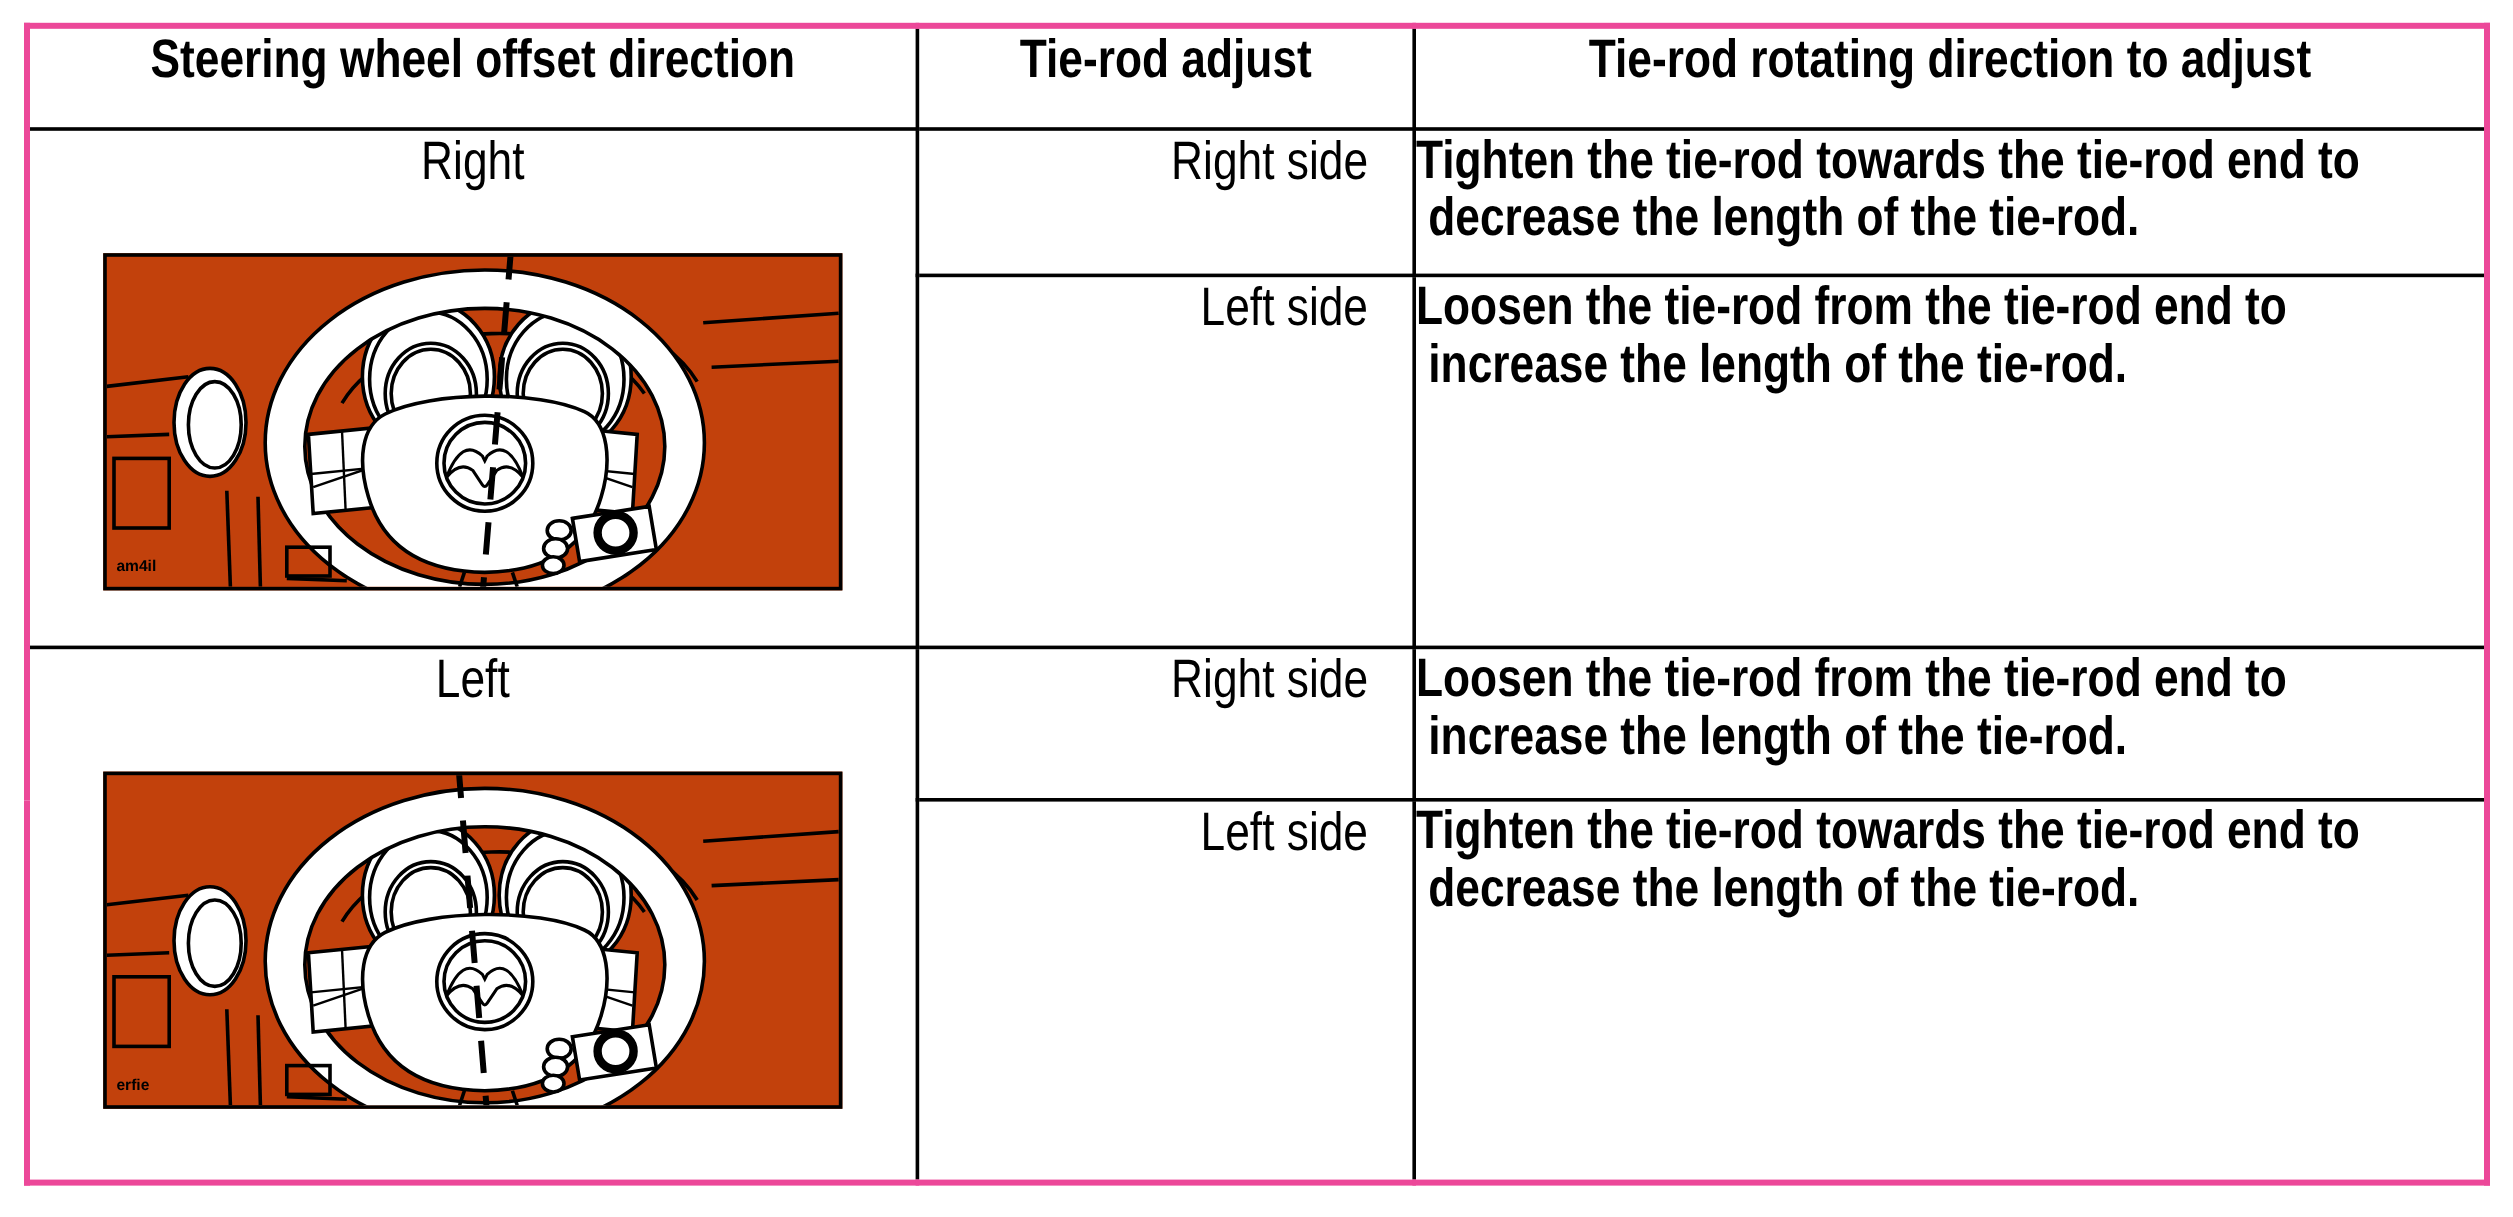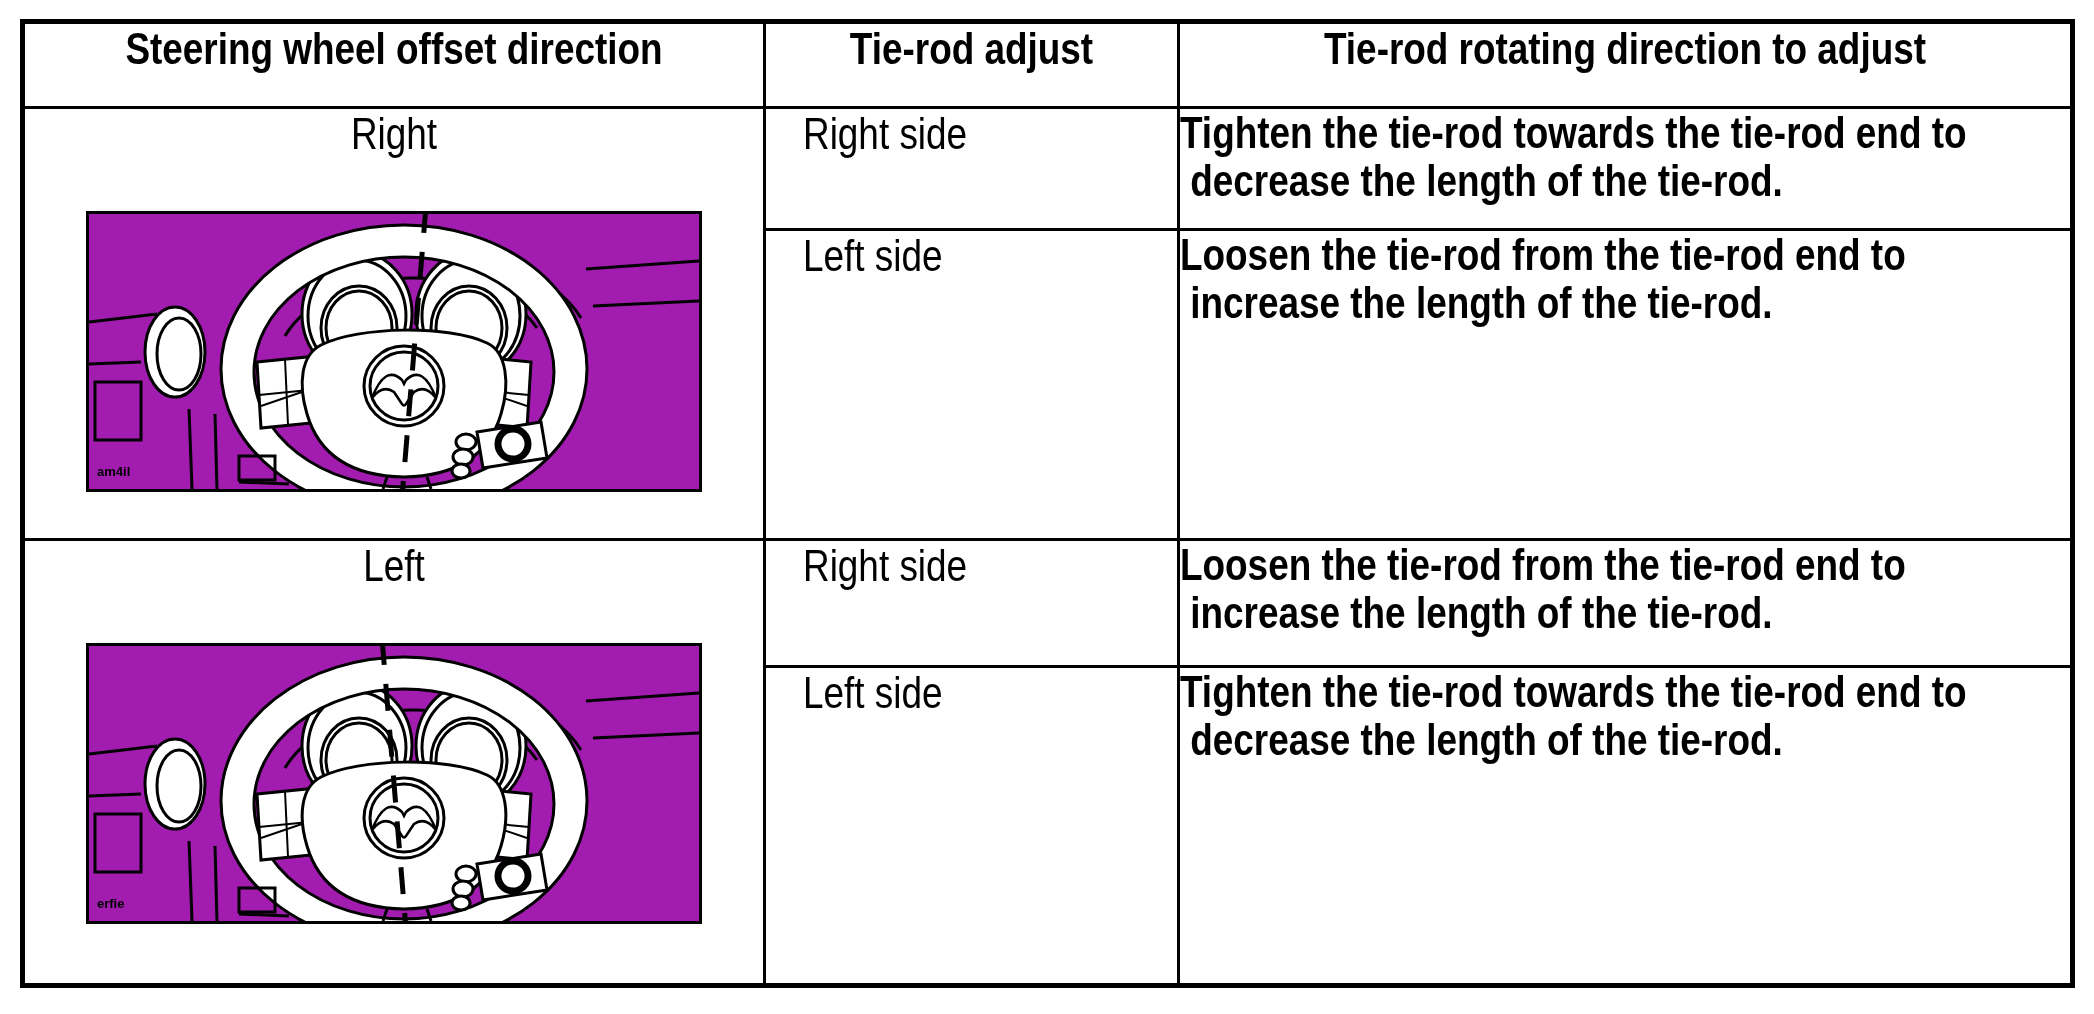--- a/index.html
+++ b/index.html
@@ -1,28 +1,28 @@
 <!DOCTYPE html>
 <html><head>
 <meta charset="utf-8">
 <style>
   html,body{margin:0;padding:0;background:#fff;}
   #page{position:relative;width:2094px;height:1014px;background:#ffffff;overflow:hidden;
         font-family:"Liberation Sans","DejaVu Sans",sans-serif;color:#000;}
   table.spec{position:absolute;left:20px;top:19px;width:2050px;border-collapse:collapse;
-             table-layout:fixed;background:#fff;border:5px solid #000000;}
+             table-layout:fixed;background:#fff;border:5px solid #ec4899;}
   table.spec th, table.spec td{border:3px solid #000;padding:0;vertical-align:top;overflow:hidden;}
   th.hdr{vertical-align:middle;text-align:center;font-weight:bold;}
   .cnd{display:block;font-size:45px;transform:scaleX(0.82);transform-origin:50% 50%;line-height:50px;}
-  td.side-cell{text-align:left;padding-top:16px;}
+  td.side-cell{text-align:right;padding-top:16px;}
   td.instr-cell{padding:10px 0 0 14px;font-weight:bold;}
   .instr{display:block;width:1080px;font-size:45px;line-height:48px;transform:scaleX(0.82);
          transform-origin:0 50%;white-space:pre-wrap;}
   td.group-cell{text-align:center;padding-top:16px;}
-  .fig-frame{width:610px;height:275px;border:3px solid #000;margin:52px auto 0;background:#a21caf;}
+  .fig-frame{width:610px;height:275px;border:3px solid #000;margin:52px auto 0;background:#c2410c;}
   .fig-frame svg{display:block;}
   .dash-line{stroke:#000;stroke-width:5;stroke-dasharray:27 19;}
   .fig-code{font-size:13px;font-weight:bold;font-family:"Liberation Sans",sans-serif;}
 </style>
 </head>
 <body>
 
 <svg width="0" height="0" style="position:absolute" aria-hidden="true">
   <defs>
     <g id="wheel-art" stroke="#000" fill="none" stroke-width="3">

